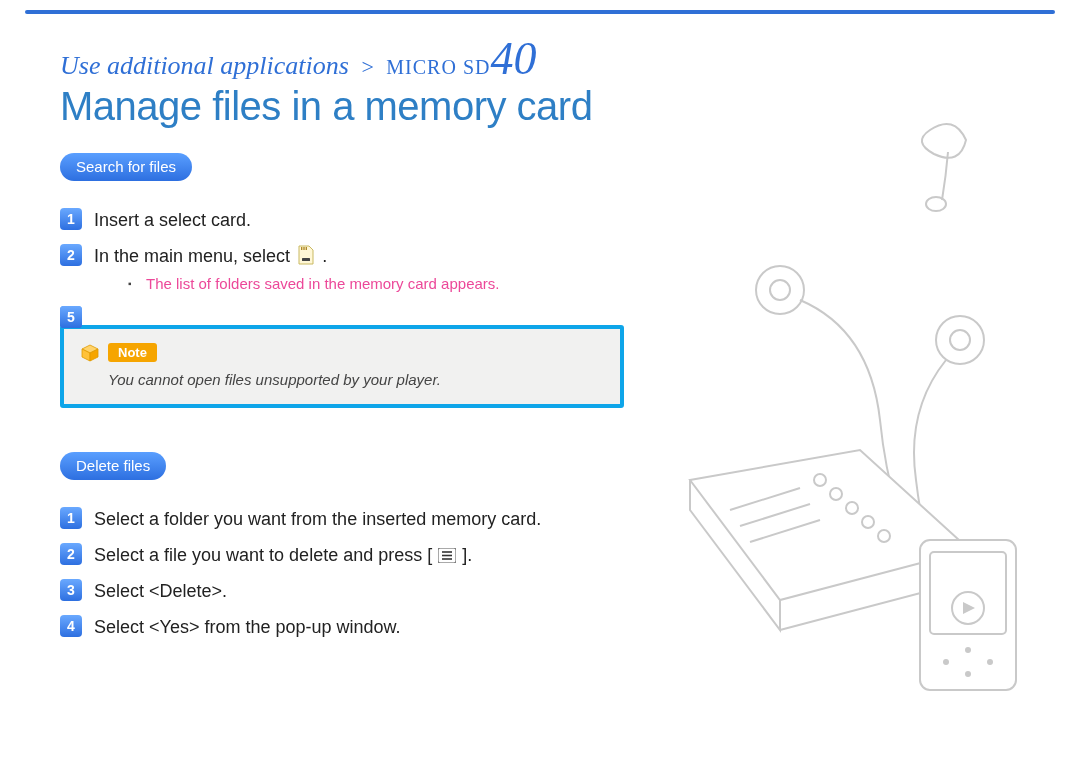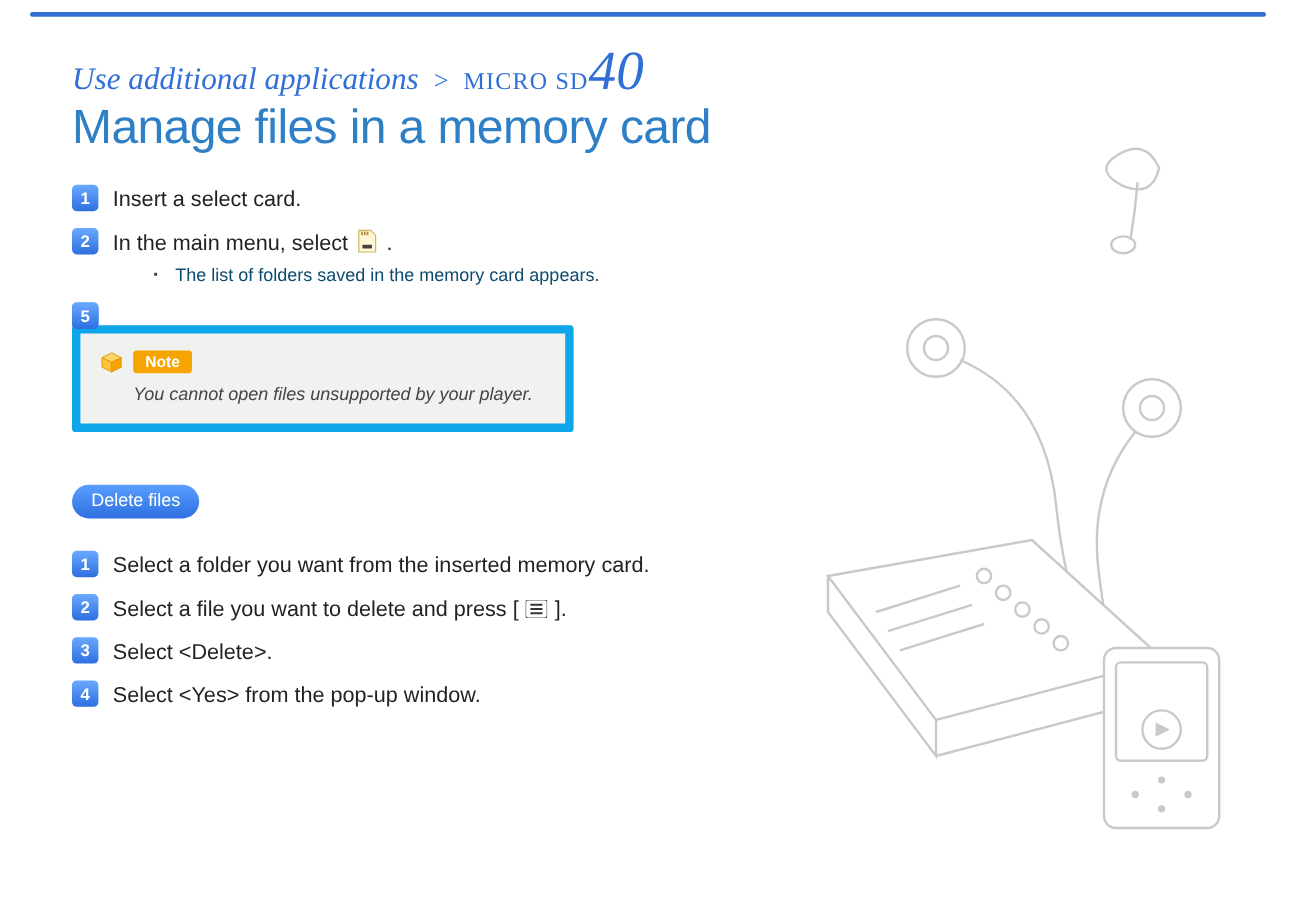--- a/index.html
+++ b/index.html
@@ -88,21 +88,21 @@
     background: linear-gradient(#6aa9ff, #2d6fe0);
     color: #fff;
     font-size: 14px;
     font-weight: bold;
     display: flex;
     align-items: center;
     justify-content: center;
   }
   .substep {
     font-size: 15px;
-    color: #0c4a6e;
+    color: #ec4899;
     margin-left: 34px;
     padding-left: 18px;
     position: relative;
     margin-top: 4px;
     margin-bottom: 4px;
   }
   .substep::before {
     content: "▪";
     position: absolute;
     left: 0;
@@ -117,26 +117,26 @@
     margin: 0 2px;
   }
   .menu-icon {
     display: inline-block;
     width: 18px; height: 15px;
     vertical-align: -2px;
     margin: 0 1px;
   }
   .note-box {
     background: #f1f1f0;
-    border: 7px solid #0ea5e9;
+    border: 4px solid #0ea5e9;
     border-radius: 3px;
     padding: 14px 16px 16px 16px;
     margin-top: 30px;
     margin-bottom: 44px;
-    width: 418px;
+    width: 564px;
   }
   .note-header {
     display: flex;
     align-items: center;
     gap: 8px;
     margin-bottom: 8px;
   }
   .note-badge {
     background: #f6a500;
     color: #fff;
@@ -173,20 +173,21 @@
     <span>Use additional applications</span>
     <span class="sep">&gt;</span>
     <span class="section">MICRO SD</span>
   </div>
   <div class="page-number">40</div>
 </div>
 
 <div class="content">
   <h1 class="page-title">Manage files in a memory card</h1>
 
+  <div class="pill">Search for files</div>
 
   <ol class="steps">
     <li>
       <span class="num">1</span>
       <span>Insert a select card.</span>
     </li>
     <li>
       <span class="num">2</span>
       <span>In the main menu, select </span>
       <span class="sd-card-icon">

